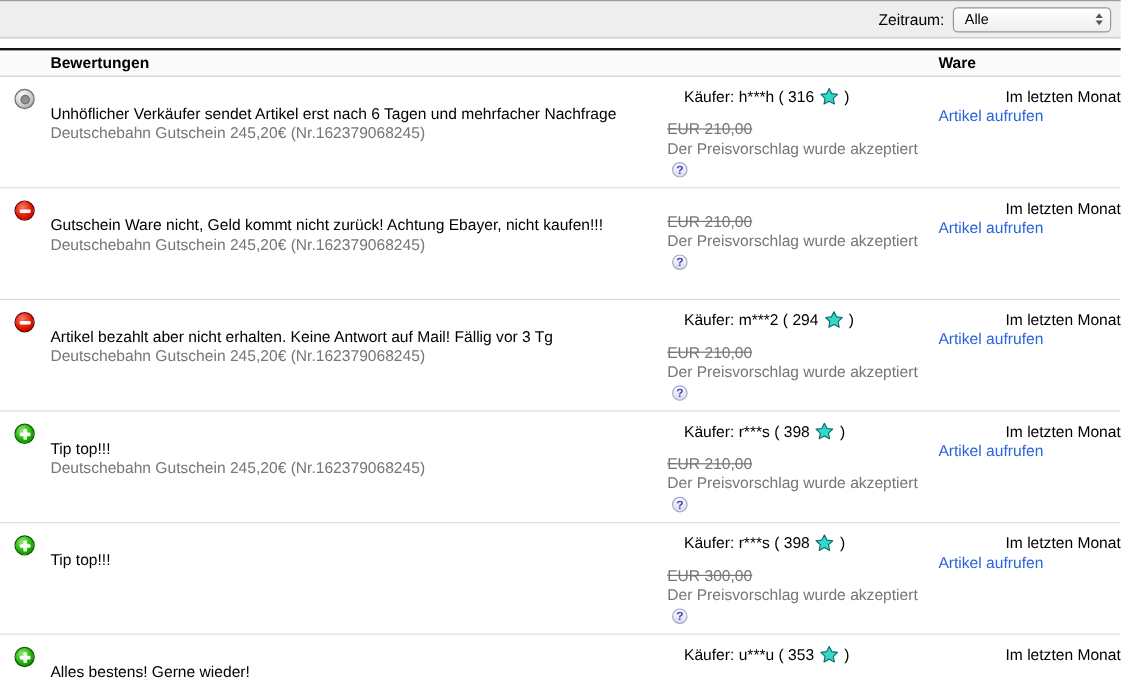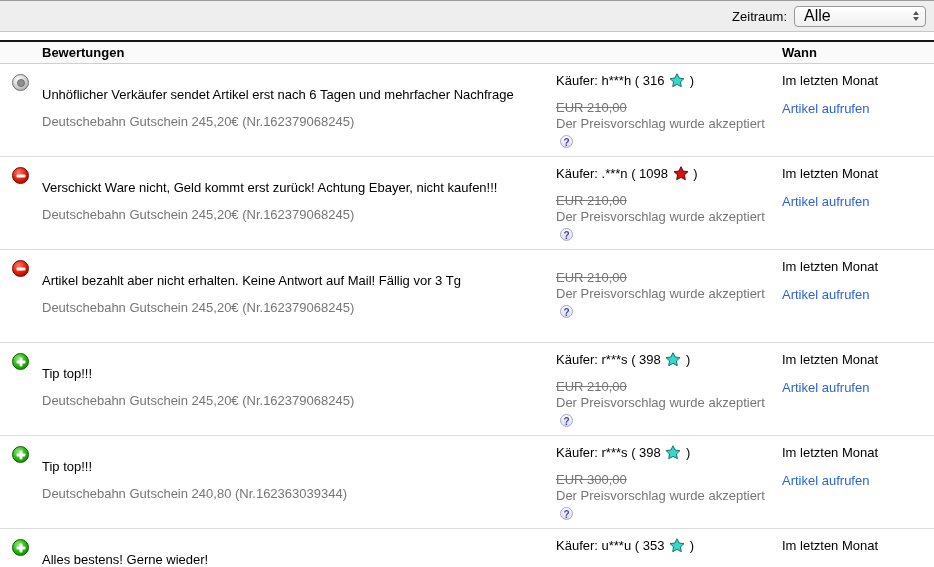--- a/index.html
+++ b/index.html
@@ -17,21 +17,21 @@
     height:32px;background:var(--topbar_bg);
     border-top:1px solid #9b9b9b;border-bottom:1px solid #c6c6c6;
     display:flex;align-items:center;justify-content:flex-end;
     padding-right:8px;gap:7px;padding-left:48px;
   }
   .select{
     width:132px;height:21px;background:linear-gradient(#ffffff,#efefef);
     border:1px solid #989898;border-radius:4px;display:flex;align-items:center;
     cursor:pointer;
   }
-  .select-value{flex:1;padding-left:9px;font-size:16px;color:#000;}
+  .select-value{flex:1;padding-left:9px;font-size:12px;color:#000;}
   .stepper{display:flex;flex-direction:column;align-items:center;gap:2px;padding:0 6px;}
   .tri-up{width:0;height:0;border-left:3px solid transparent;border-right:3px solid transparent;border-bottom:4px solid #555;}
   .tri-down{width:0;height:0;border-left:3px solid transparent;border-right:3px solid transparent;border-top:4px solid #555;}
   
   .table{margin-top:8px;}
   .thead{
     border-top:2px solid #161616;border-bottom:1px solid #cfcfcf;
     background:var(--header_bg);display:grid;
     grid-template-columns:42px 514px 226px 1fr;align-items:center;height:24px;
     font-weight:bold;
@@ -50,52 +50,52 @@
     background:#8f8f8f;border:1px solid #6c6c6c;left:50%;top:50%;transform:translate(-50%,-50%);}
   .fb-icon.negative{background:radial-gradient(circle at 38% 32%,#ff7a66,#e01800 55%,#9a0000);border:1px solid #700000;}
   .fb-icon.negative::after{content:"";position:absolute;width:9px;height:3px;background:#fff;
     left:50%;top:50%;transform:translate(-50%,-50%);border-radius:1px;}
   .fb-icon.positive{background:radial-gradient(circle at 38% 32%,#95e97e,#1db200 55%,#0a7500);border:1px solid #0a5c00;}
   .fb-icon.positive::before{content:"";position:absolute;width:9px;height:3px;background:#fff;
     left:50%;top:50%;transform:translate(-50%,-50%);border-radius:1px;}
   .fb-icon.positive::after{content:"";position:absolute;width:3px;height:9px;background:#fff;
     left:50%;top:50%;transform:translate(-50%,-50%);border-radius:1px;}
   .comment{color:var(--text);line-height:16px;margin-top:14px;}
-  .item{color:var(--muted);margin-top:11px;line-height:16px;}
-  .buyer-line{line-height:16px;}
+  .item{color:var(--muted);line-height:16px;}
+  .buyer-line{line-height:16px;margin-left:14px;}
   .star{width:16px;height:15px;vertical-align:-3px;margin:0 1px;}
   .price{color:var(--muted);text-decoration:line-through;margin-top:11px;line-height:16px;}
   .note{color:var(--muted);line-height:16px;}
   .help{
     display:inline-block;width:13px;height:13px;border-radius:50%;
     border:1px solid #a6a6c6;background:linear-gradient(#fdfdff,#dcdcea);
     color:#4242c2;font-size:10px;font-weight:bold;text-align:center;line-height:13px;
     margin-top:3px;margin-left:4px;cursor:pointer;
   }
-  .when{line-height:16px;}
-  .link{color:var(--link);margin-top:12px;display:inline-block;cursor:pointer;line-height:16px;}
+  .when{line-height:16px;text-align:right;}
+  .link{color:var(--link);display:inline-block;cursor:pointer;line-height:16px;}
 </style>
 </head>
 <body>
 
 <div class="topbar">
   <span>Zeitraum:</span>
   <div class="select">
     <span class="select-value">Alle</span>
     <span class="stepper">
       <span class="tri-up"></span>
       <span class="tri-down"></span>
     </span>
   </div>
 </div>
 
 <div class="table">
   <div class="thead">
     <span class="th-reviews">Bewertungen</span>
-    <span class="th-when">Wann</span>
+    <span class="th-when">Ware</span>
   </div>
   <div>
   <div class="row">
     <div class="icon-cell">
       <span class="fb-icon neutral"></span>
     </div>
     <div class="comment-cell">
       <div class="comment">Unhöflicher Verkäufer sendet Artikel erst nach 6 Tagen und mehrfacher Nachfrage</div>
       <div class="item">Deutschebahn Gutschein 245,20€ (Nr.162379068245)</div>
     </div>
@@ -111,46 +111,46 @@
       <div class="when">Im letzten Monat</div>
       <a class="link">Artikel aufrufen</a>
     </div>
   </div>
 
   <div class="row">
     <div class="icon-cell">
       <span class="fb-icon negative"></span>
     </div>
     <div class="comment-cell">
-      <div class="comment">Verschickt Ware nicht, Geld kommt erst zurück! Achtung Ebayer, nicht kaufen!!!</div>
-      <div class="item">Deutschebahn Gutschein 245,20€ (Nr.162379068245)</div>
-    </div>
-    <div class="von-cell">
-      <div class="buyer-line">Käufer: .***n ( 1098 <svg viewBox="0 0 16 16" class="star">
-              <polygon points="8,0.8 10.3,5.4 15.4,6 11.7,9.5 12.6,14.6 8,12.1 3.4,14.6 4.3,9.5 0.6,6 5.7,5.4" fill="#d41212" stroke="#5e0000" stroke-width="1" stroke-linejoin="round"></polygon>
-            </svg> )</div>
+      <div class="comment">Gutschein Ware nicht, Geld kommt nicht zurück! Achtung Ebayer, nicht kaufen!!!</div>
+      <div class="item">Deutschebahn Gutschein 245,20€ (Nr.162379068245)</div>
+    </div>
+    <div class="von-cell">
       <div class="price">EUR 210,00</div>
       <div class="note">Der Preisvorschlag wurde akzeptiert</div>
       <span class="help">?</span>
     </div>
     <div class="wann-cell">
       <div class="when">Im letzten Monat</div>
       <a class="link">Artikel aufrufen</a>
     </div>
   </div>
 
   <div class="row">
     <div class="icon-cell">
       <span class="fb-icon negative"></span>
     </div>
     <div class="comment-cell">
       <div class="comment">Artikel bezahlt aber nicht erhalten. Keine Antwort auf Mail! Fällig vor 3 Tg</div>
       <div class="item">Deutschebahn Gutschein 245,20€ (Nr.162379068245)</div>
     </div>
     <div class="von-cell">
+      <div class="buyer-line">Käufer: m***2 ( 294 <svg viewBox="0 0 16 16" class="star">
+              <polygon points="8,0.8 10.3,5.4 15.4,6 11.7,9.5 12.6,14.6 8,12.1 3.4,14.6 4.3,9.5 0.6,6 5.7,5.4" fill="#35d7c8" stroke="#0a6b66" stroke-width="1" stroke-linejoin="round"></polygon>
+            </svg> )</div>
       <div class="price">EUR 210,00</div>
       <div class="note">Der Preisvorschlag wurde akzeptiert</div>
       <span class="help">?</span>
     </div>
     <div class="wann-cell">
       <div class="when">Im letzten Monat</div>
       <a class="link">Artikel aufrufen</a>
     </div>
   </div>
 
@@ -175,21 +175,20 @@
       <a class="link">Artikel aufrufen</a>
     </div>
   </div>
 
   <div class="row">
     <div class="icon-cell">
       <span class="fb-icon positive"></span>
     </div>
     <div class="comment-cell">
       <div class="comment">Tip top!!!</div>
-      <div class="item">Deutschebahn Gutschein 240,80 (Nr.162363039344)</div>
     </div>
     <div class="von-cell">
       <div class="buyer-line">Käufer: r***s ( 398 <svg viewBox="0 0 16 16" class="star">
               <polygon points="8,0.8 10.3,5.4 15.4,6 11.7,9.5 12.6,14.6 8,12.1 3.4,14.6 4.3,9.5 0.6,6 5.7,5.4" fill="#35d7c8" stroke="#0a6b66" stroke-width="1" stroke-linejoin="round"></polygon>
             </svg> )</div>
       <div class="price">EUR 300,00</div>
       <div class="note">Der Preisvorschlag wurde akzeptiert</div>
       <span class="help">?</span>
     </div>
     <div class="wann-cell">

